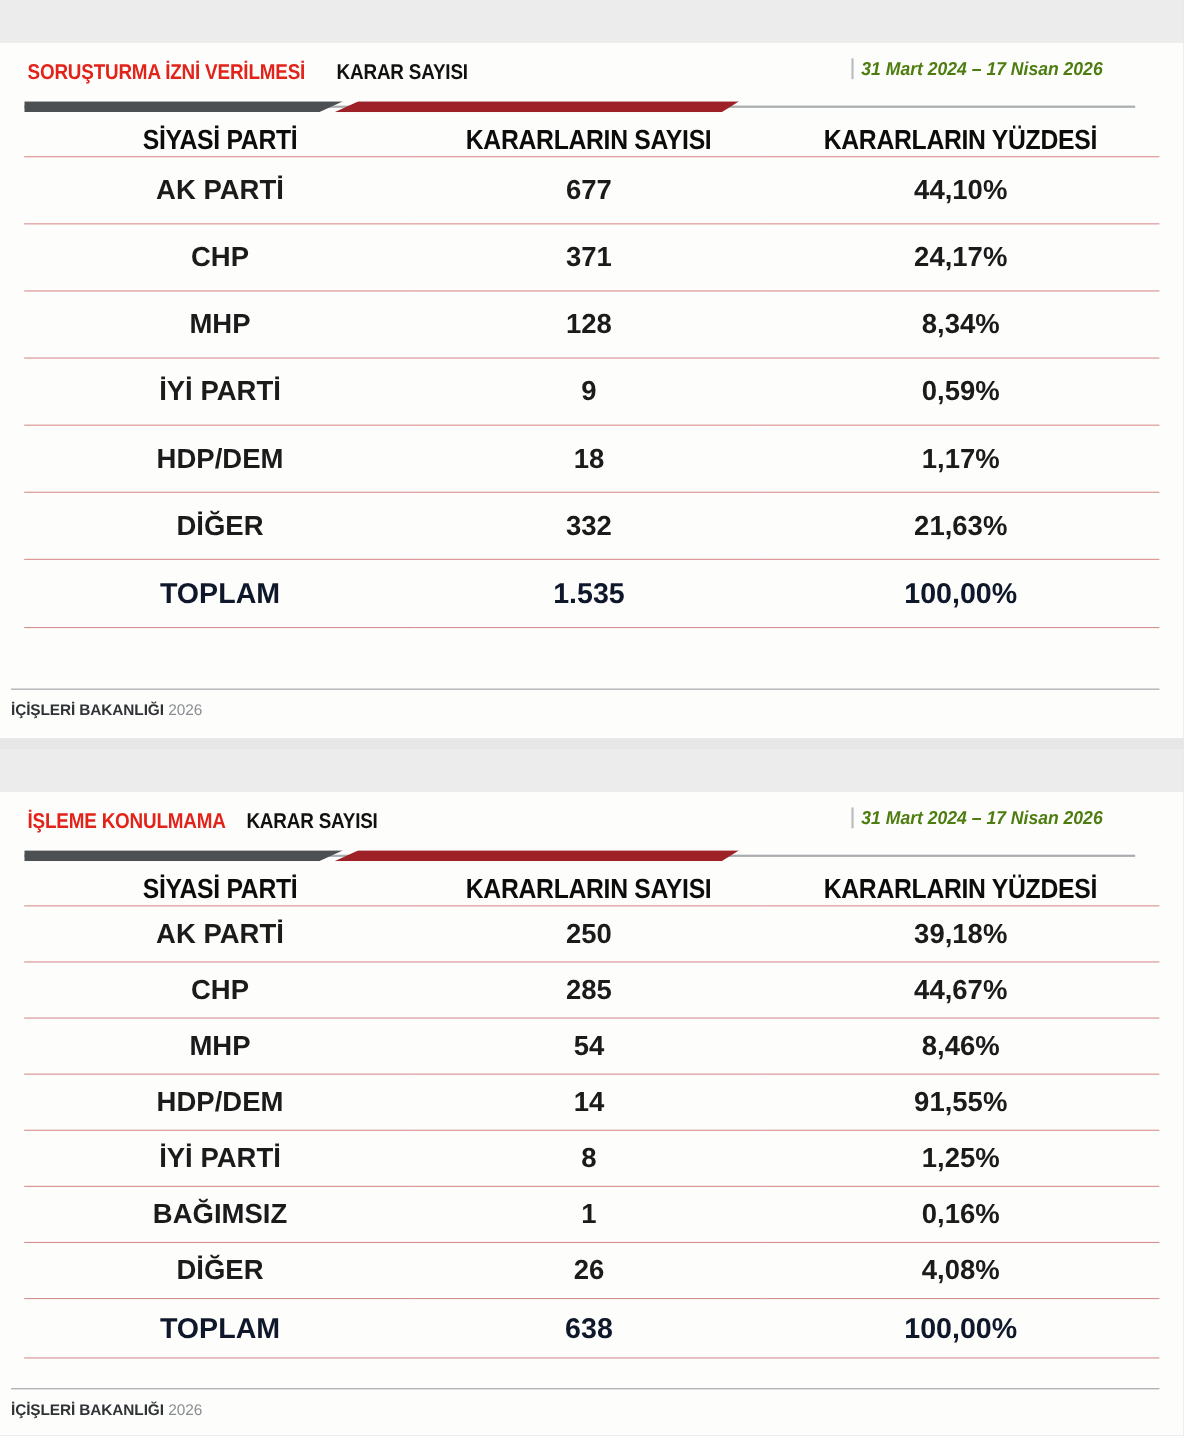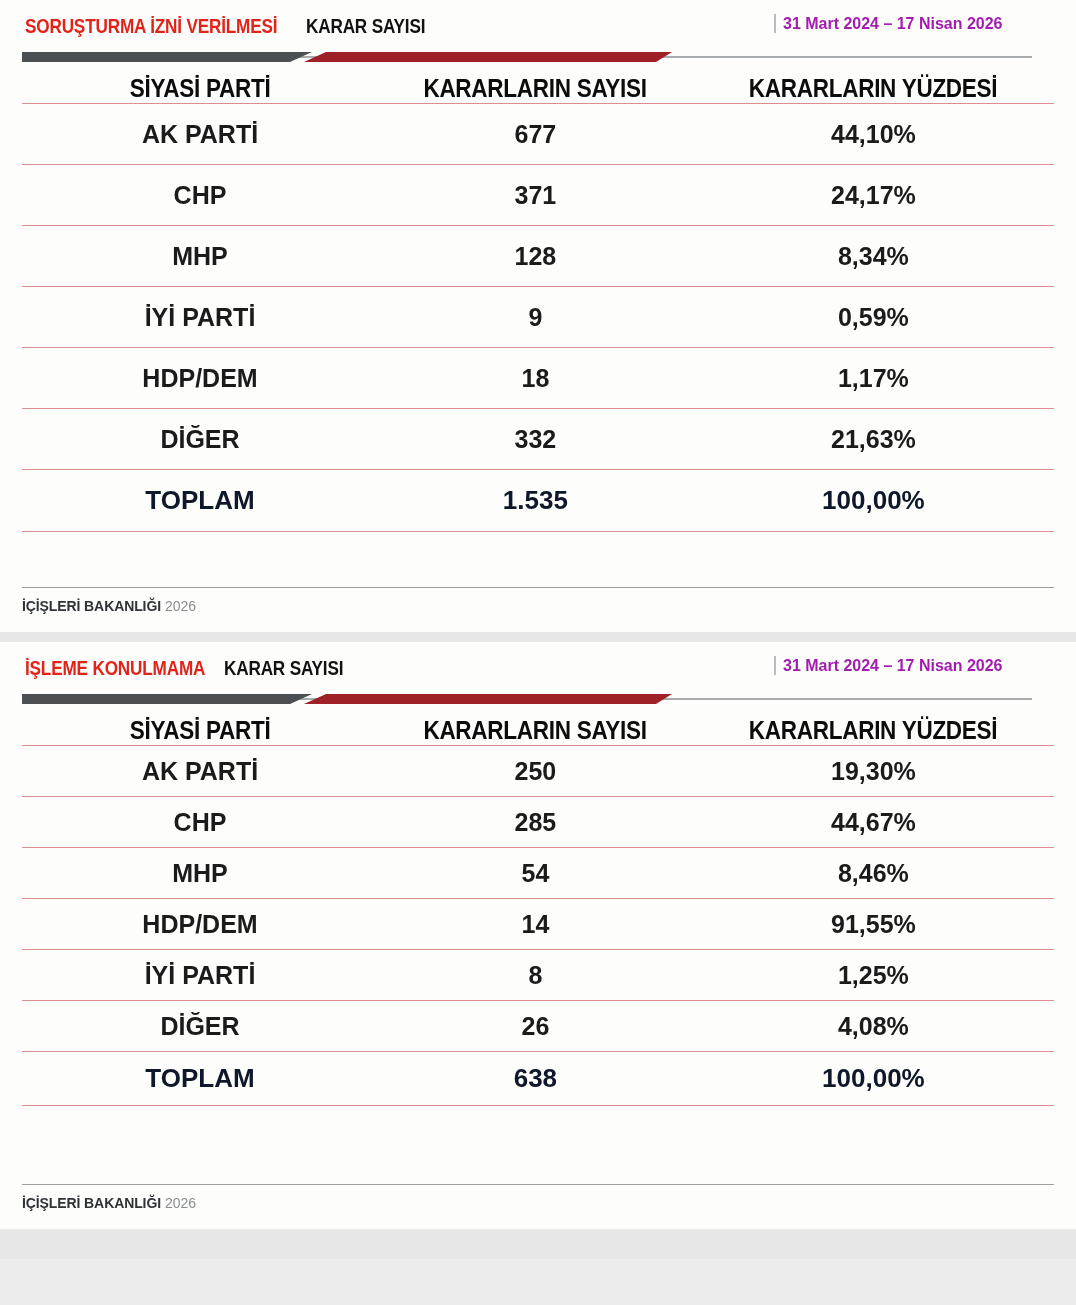--- a/index.html
+++ b/index.html
@@ -26,20 +26,21 @@
   .card.first { height: 632px; }
   .card.second { height: 587px; }
   .gap { height: 10px; background: #e7e7e8; }
   .page-tail { height: 30px; background: #e7e7e8; }
 
   
   .card-header {
     position: relative;
     height: 68px;
     padding-top: 14px;
+    margin-top: 39px;
   }
   .header-row {
     display: flex;
     align-items: baseline;
     justify-content: space-between;
     padding: 0 2px 0 3px;
   }
   .title-wrap {
     display: flex;
     align-items: baseline;
@@ -58,25 +59,26 @@
     font-weight: 700;
     font-size: 19.5px;
     letter-spacing: -0.2px;
     transform: scaleX(0.88);
     transform-origin: left center;
     margin-left: -6px;
   }
   .date-wrap {
     display: flex;
     gap: 7px;
-    color: #a21caf;
+    color: #4d7c0f;
     font-weight: 700;
     font-size: 17px;
     white-space: nowrap;
     padding-right: 36px;
+    font-style: italic;
   }
   .date-bar {
     display: inline-block;
     width: 2px;
     height: 19px;
     background: #b9bdc2;
   }
   .date-text { transform: scaleX(0.94); transform-origin: left center; }
 
   
@@ -151,21 +153,21 @@
   }
 
   .card.first table.data td { height: 61px; }
   .card.second table.data td { height: 51px; }
   .card.first table.data tr.total td { height: 62px; }
   .card.second table.data tr.total td { height: 54px; }
 
   
   .card-footer {
     position: absolute;
-    left: 22px;
+    left: 10px;
     right: 22px;
     bottom: 18px;
   }
   .footer-rule {
     height: 1.5px;
     background: #9c9fa2;
     margin-bottom: 10px;
   }
   .footer-text {
     font-size: 14px;
@@ -299,41 +301,46 @@
         <tr>
           <th><span class="sq">SİYASİ PARTİ</span></th>
           <th><span class="sq">KARARLARIN SAYISI</span></th>
           <th><span class="sq">KARARLARIN YÜZDESİ</span></th>
         </tr>
       </thead>
       <tbody>
         <tr>
           <td>AK PARTİ</td>
           <td>250</td>
-          <td>19,30%</td>
+          <td>39,18%</td>
         </tr>
         <tr>
           <td>CHP</td>
           <td>285</td>
           <td>44,67%</td>
         </tr>
         <tr>
           <td>MHP</td>
           <td>54</td>
           <td>8,46%</td>
         </tr>
         <tr>
           <td>HDP/DEM</td>
           <td>14</td>
           <td>91,55%</td>
         </tr>
         <tr>
           <td>İYİ PARTİ</td>
           <td>8</td>
           <td>1,25%</td>
+        </tr>
+        <tr>
+          <td>BAĞIMSIZ</td>
+          <td>1</td>
+          <td>0,16%</td>
         </tr>
         <tr>
           <td>DİĞER</td>
           <td>26</td>
           <td>4,08%</td>
         </tr>
         <tr class="total">
           <td>TOPLAM</td>
           <td>638</td>
           <td>100,00%</td>

